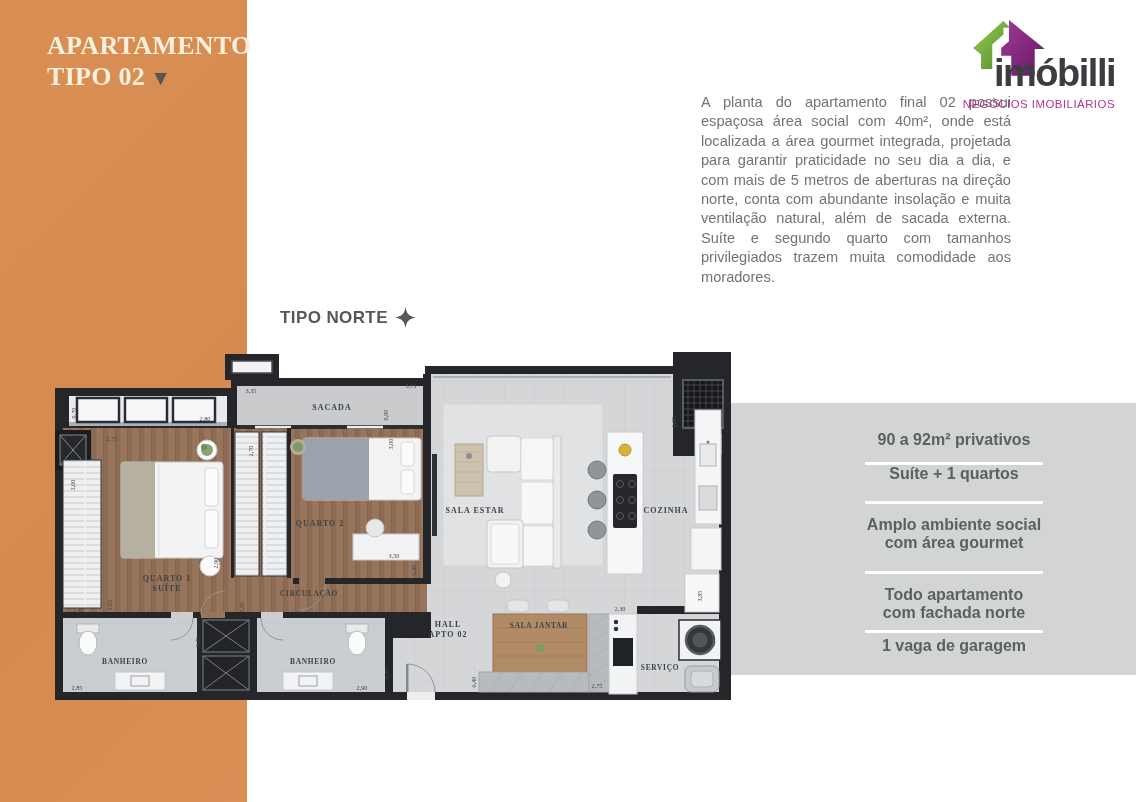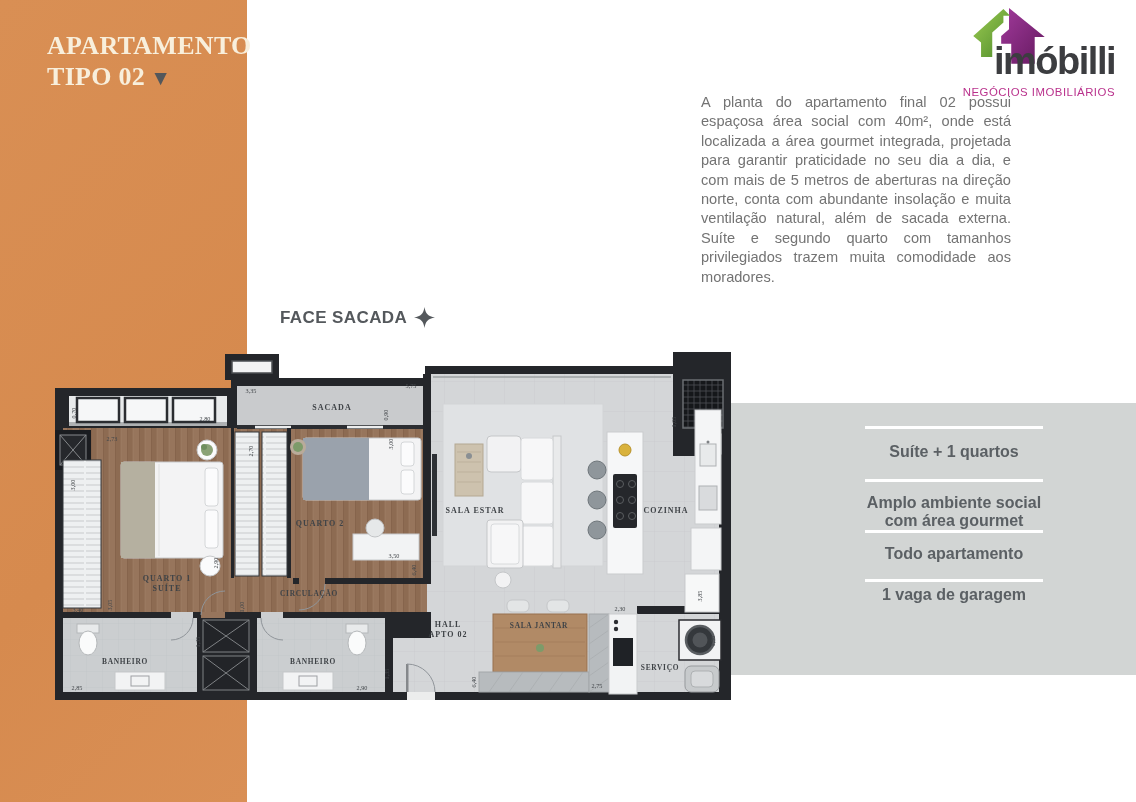--- a/index.html
+++ b/index.html
@@ -13,21 +13,21 @@
     background:linear-gradient(135deg,#d98f54 0%,#d68a4e 60%,#d98f55 100%);
   }
   .page-title{
     position:absolute;left:47px;top:30px;
     font-size:26px;font-weight:bold;color:#f8efdc;line-height:31px;letter-spacing:.3px;font-family:Liberation Serif, serif;
   }
   .title-arrow{
     display:inline-block;color:#53575b;font-size:21px;margin-left:5px;vertical-align:0px;
   }
   
-  .logo{position:absolute;left:955px;top:0;width:160px;height:104px;}
+  .logo{position:absolute;left:955px;top:12px;width:160px;height:104px;}
   .logo-icon{position:absolute;left:16px;top:3px;width:76px;height:68px;}
   .logo-brand{
     position:absolute;right:0;top:42px;font-size:38px;font-weight:bold;
     color:#3c3d40;letter-spacing:-1.5px;line-height:1;
   }
   .logo-tagline{
     position:absolute;right:0;top:86px;font-size:11.4px;font-weight:normal;
     color:#b9318c;letter-spacing:.5px;white-space:nowrap;
   }
   
@@ -49,23 +49,23 @@
   .features-panel{
     position:absolute;left:731px;top:403px;width:405px;height:272px;
     background:#d2d5d4;
   }
   .features{padding-top:23px;width:280px;margin-left:83px;}
   .feature{
     text-align:center;color:#5b6064;font-weight:bold;font-size:16px;line-height:18px;
   }
   .feature span{display:block;}
   .f1{padding-top:5px;padding-bottom:13px;}
-  .f2{padding-top:14px;padding-bottom:18px;}
-  .f3{padding-top:12px;padding-bottom:0;}
-  .f4{padding-top:12px;padding-bottom:16px;}
+  .f2{padding-bottom:18px;}
+  .f3{padding-top:12px;padding-bottom:19px;}
+  .f4{padding-top:12px;padding-bottom:8px;}
   .f5{padding-top:4px;}
   .divider{height:3px;background:#ffffff;width:178px;margin:0 auto;}
 </style>
 </head>
 <body>
 
 <div class="left-panel">
   <div class="page-title">
     <div>APARTAMENTO</div>
     <div><span>TIPO 02</span><span class="title-arrow">▼</span></div>
@@ -87,21 +87,21 @@
       </linearGradient>
     </defs>
     <path d="M34,4 L66,30 L57,30 L57,54 L36,54 L36,36 L27,36 L27,29 L34,23 Z" fill="url(#gP)"></path>
     <path d="M2,29 L29,5 L35,11 L29,11 L29,17 L19,26 L19,48 L9,48 L9,35 Z" fill="url(#gG)"></path>
   </svg>
   <div class="logo-brand">imóbilli</div>
   <div class="logo-tagline">NEGÓCIOS IMOBILIÁRIOS</div>
 </div>
 
 <div class="compass">
-  <span class="compass-label">FACE SACADA</span><svg class="compass-star" width="21" height="21" viewBox="0 0 21 21">
+  <span class="compass-label">TIPO NORTE</span><svg class="compass-star" width="21" height="21" viewBox="0 0 21 21">
       <path d="M10.5,0 C11.5,6.5 14,9.5 21,10.5 C14,11.5 11.5,14.5 10.5,21 C9.5,14.5 7,11.5 0,10.5 C7,9.5 9.5,6.5 10.5,0 Z" fill="#54585c"></path>
     </svg>
 </div>
 
 <div class="plan">
 <svg width="676" height="348" viewBox="0 0 676 348">
   <defs>
     <pattern id="wood" width="12" height="40" patternUnits="userSpaceOnUse">
       <rect width="12" height="40" fill="#97755c"></rect>
       <rect width="6" height="40" fill="#8d6b52"></rect>
@@ -320,33 +320,38 @@
     <text class="dim" x="334" y="322" transform="rotate(-90 334 322)">1,35</text>
     <text class="dim" x="421" y="330" transform="rotate(-90 421 330)">6,40</text>
     <text class="dim" x="647" y="244" transform="rotate(-90 647 244)">3,85</text>
     <text class="dim" x="660" y="289" transform="rotate(-90 660 289)">1,50</text>
   </g>
 </svg>
 </div>
 
 <div class="features-panel">
   <div class="features">
+    <div class="feature f1">
+      <span>90 a 92m² privativos</span>
+        <span></span>
+    </div>
     <div class="divider"></div>
     <div class="feature f2">
       <span>Suíte + 1 quartos</span>
         <span></span>
     </div>
     <div class="divider"></div>
     <div class="feature f3">
       <span>Amplo ambiente social</span>
         <span>com área gourmet</span>
     </div>
     <div class="divider"></div>
     <div class="feature f4">
       <span>Todo apartamento</span>
+        <span>com fachada norte</span>
     </div>
     <div class="divider"></div>
     <div class="feature f5">
       <span>1 vaga de garagem</span>
         <span></span>
     </div>
   </div>
 </div>
 
 </body></html>

